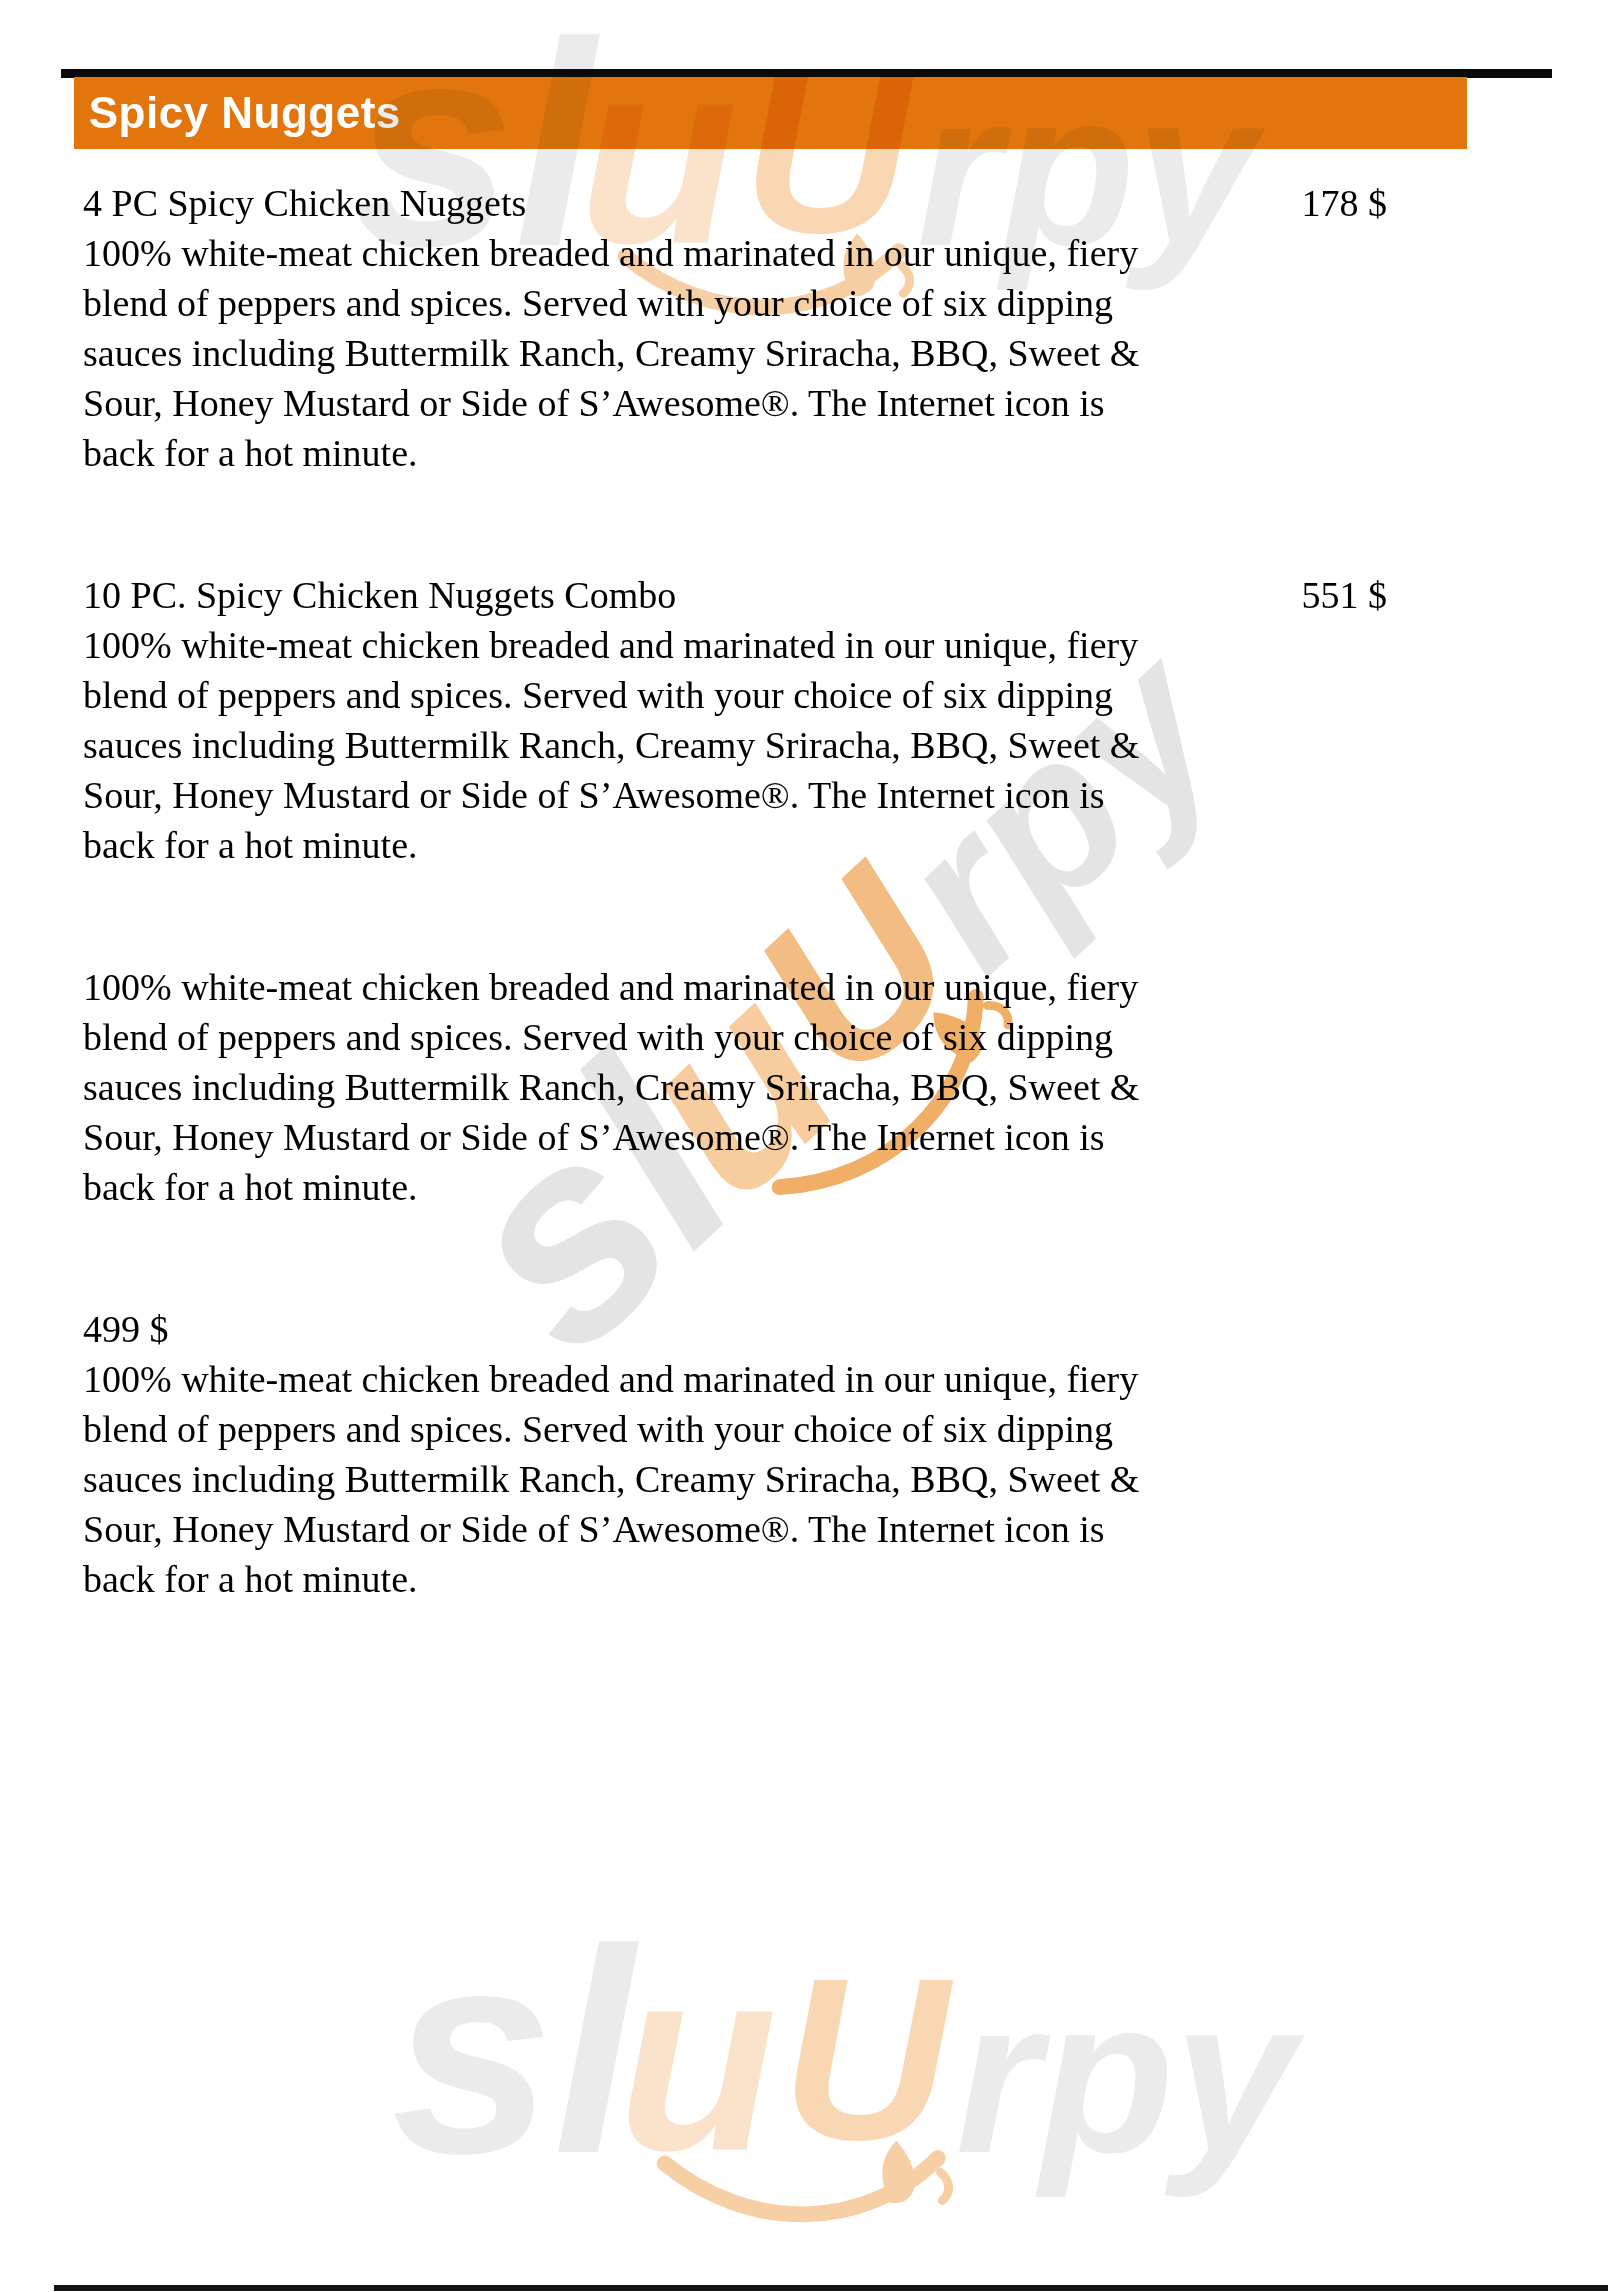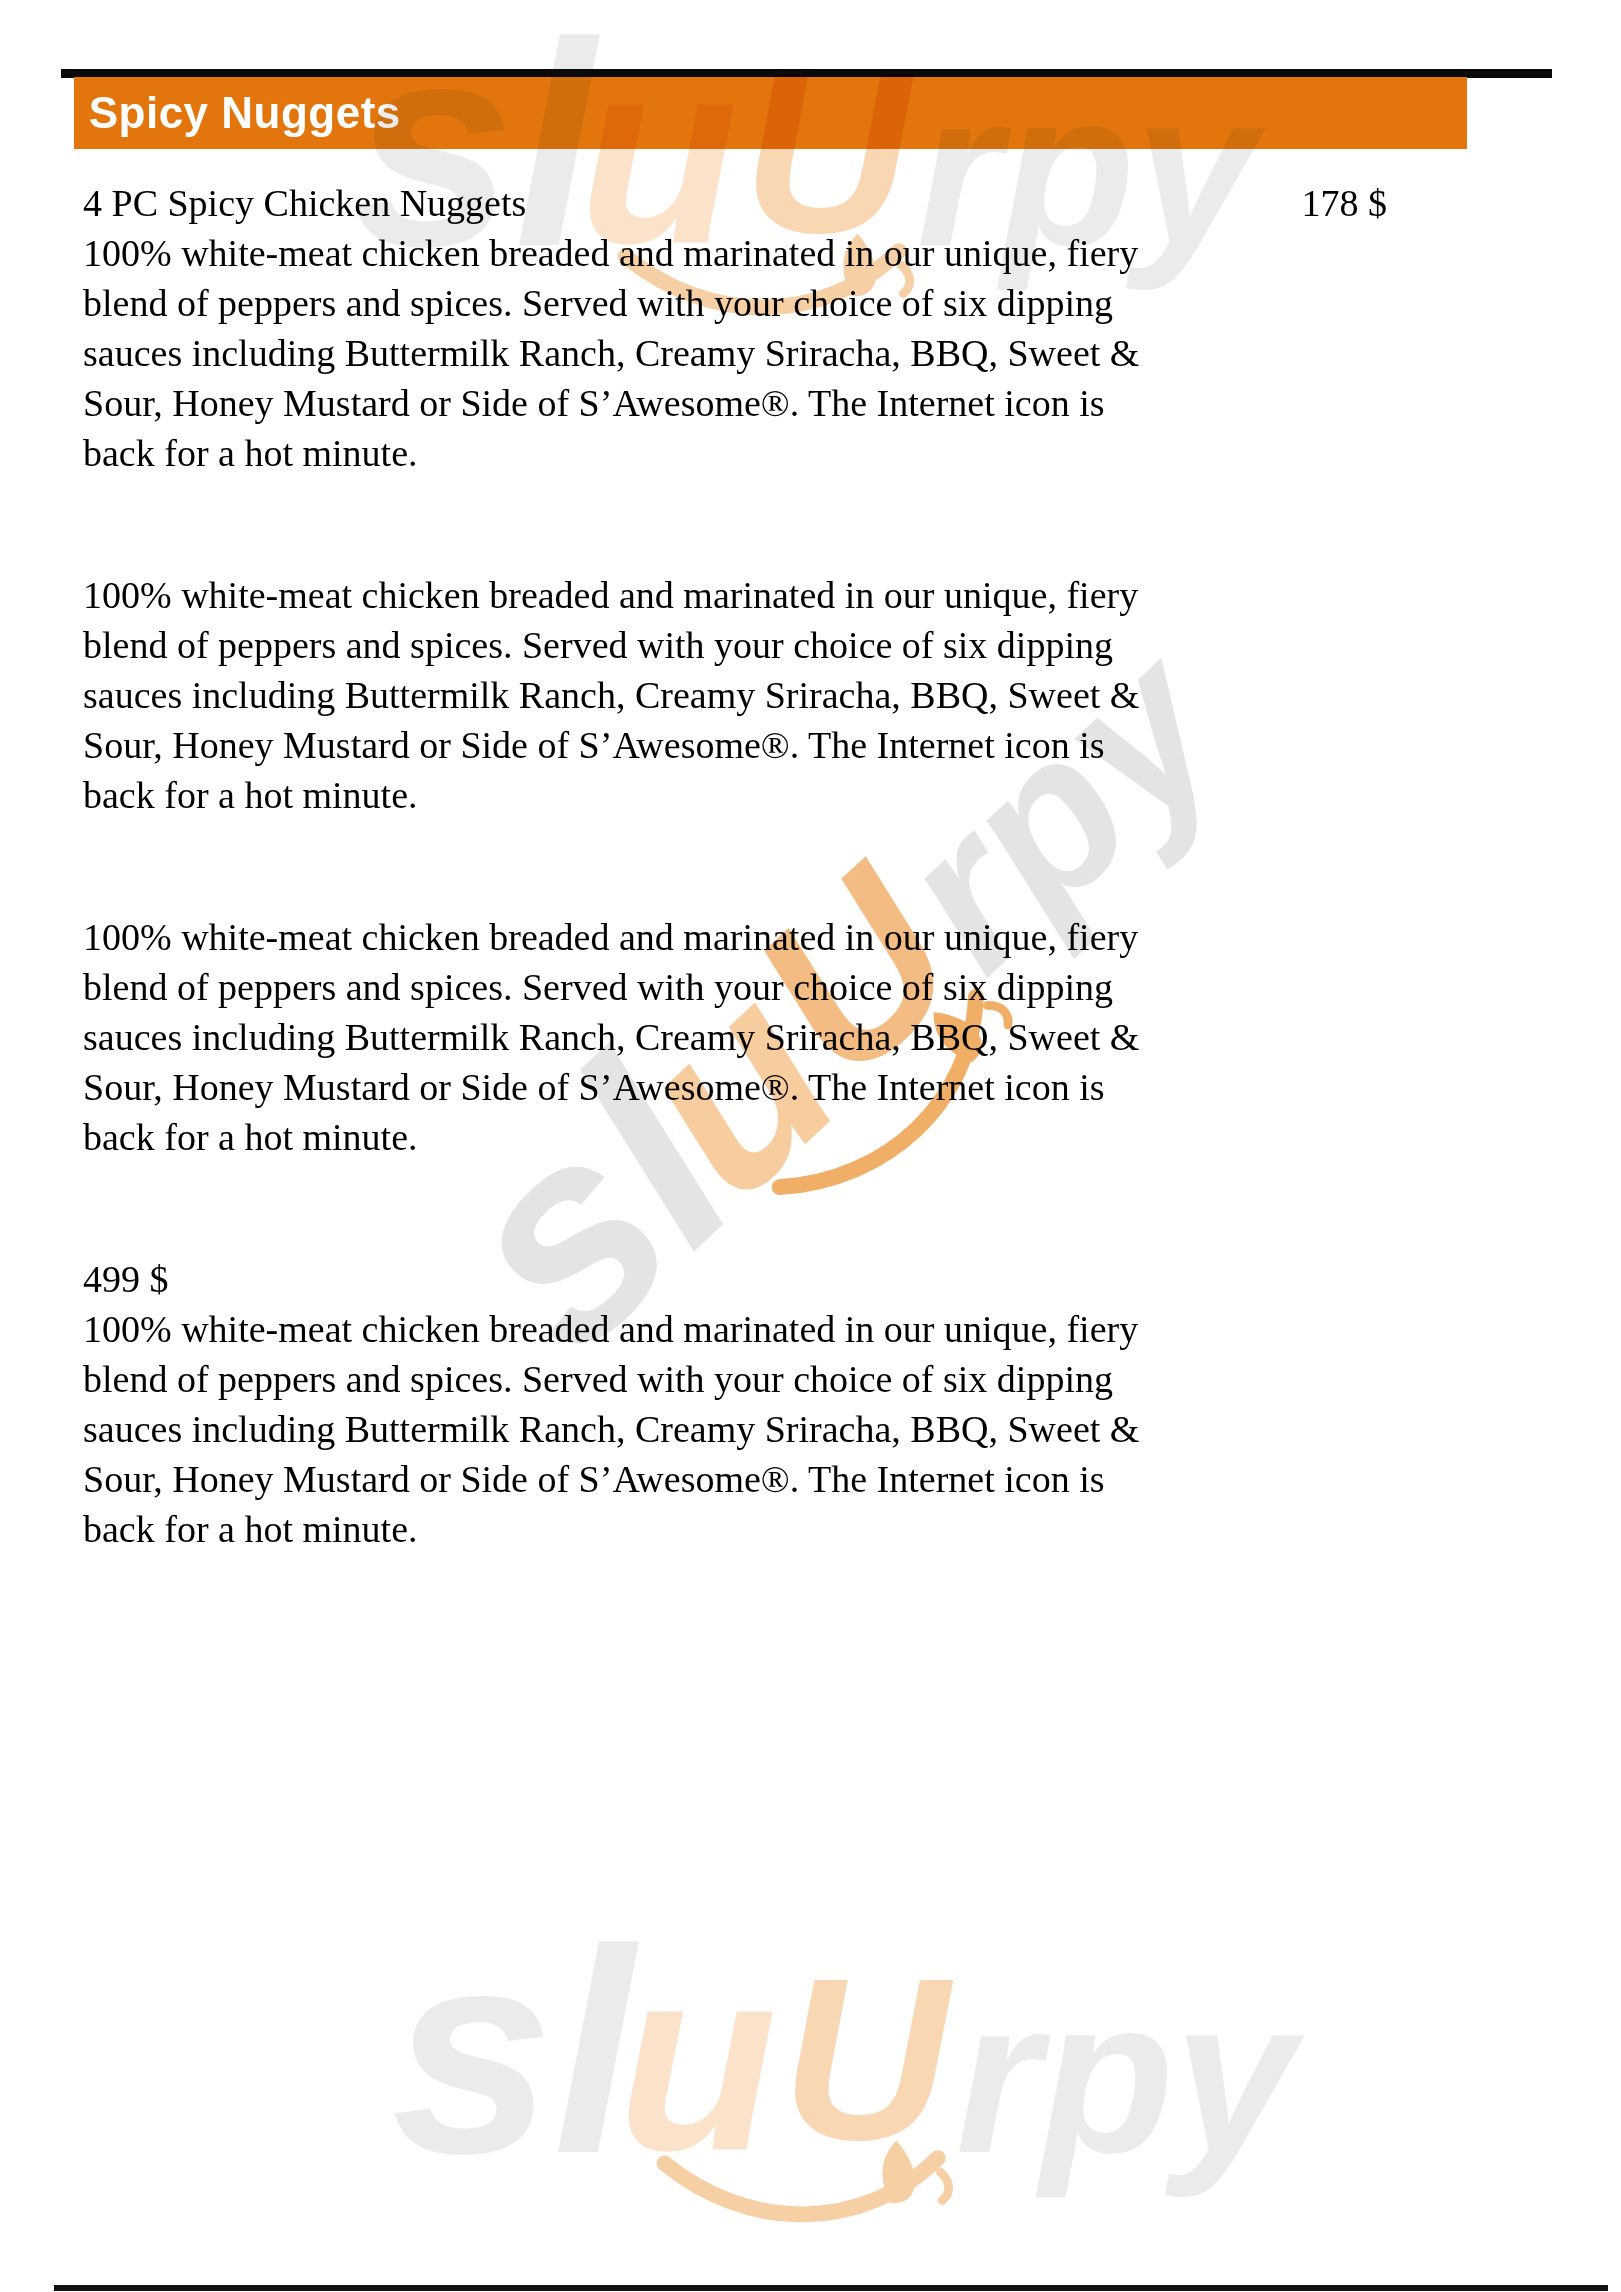--- a/index.html
+++ b/index.html
@@ -104,20 +104,24 @@
       <div class="item-price">178 $</div>
     </div>
     <p class="item-desc">100% white-meat chicken breaded and marinated in our unique, fiery
 blend of peppers and spices. Served with your choice of six dipping
 sauces including Buttermilk Ranch, Creamy Sriracha, BBQ, Sweet &amp;
 Sour, Honey Mustard or Side of S’Awesome®. The Internet icon is
 back for a hot minute.</p>
   </section>
 
   <section class="item">
+    <div class="item-row">
+      <h2 class="item-title">10 PC. Spicy Chicken Nuggets Combo</h2>
+      <div class="item-price">551 $</div>
+    </div>
     <p class="item-desc">100% white-meat chicken breaded and marinated in our unique, fiery
 blend of peppers and spices. Served with your choice of six dipping
 sauces including Buttermilk Ranch, Creamy Sriracha, BBQ, Sweet &amp;
 Sour, Honey Mustard or Side of S’Awesome®. The Internet icon is
 back for a hot minute.</p>
   </section>
 
   <section class="item">
     <p class="item-desc">100% white-meat chicken breaded and marinated in our unique, fiery
 blend of peppers and spices. Served with your choice of six dipping

